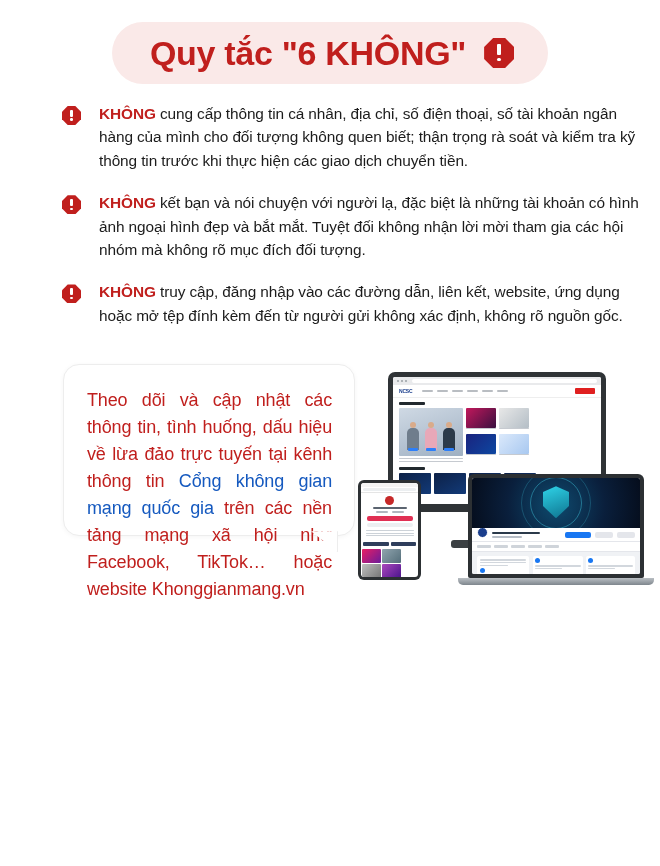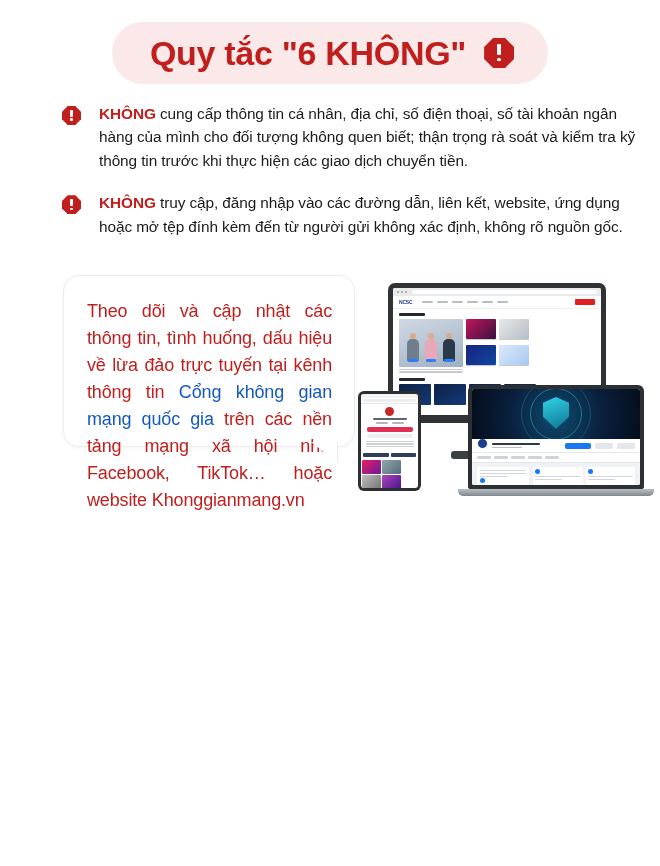--- a/index.html
+++ b/index.html
@@ -405,20 +405,24 @@
     </div>
   </div>
 
   <div class="rules">
 
     <div class="rule">
       <span class="rule-icon octagon small"></span>
       <p class="rule-text"><span class="kh">KHÔNG</span><span> cung cấp thông tin cá nhân, địa chỉ, số điện thoại, số tài khoản ngân hàng của mình cho đối tượng không quen biết; thận trọng rà soát và kiểm tra kỹ thông tin trước khi thực hiện các giao dịch chuyển tiền.</span></p>
     </div>
 
+    <div class="rule">
+      <span class="rule-icon octagon small"></span>
+      <p class="rule-text"><span class="kh">KHÔNG</span><span> kết bạn và nói chuyện với người lạ, đặc biệt là những tài khoản có hình ảnh ngoại hình đẹp và bắt mắt. Tuyệt đối không nhận lời mời tham gia các hội nhóm mà không rõ mục đích đối tượng.</span></p>
+    </div>
 
     <div class="rule">
       <span class="rule-icon octagon small"></span>
       <p class="rule-text"><span class="kh">KHÔNG</span><span> truy cập, đăng nhập vào các đường dẫn, liên kết, website, ứng dụng hoặc mở tệp đính kèm đến từ người gửi không xác định, không rõ nguồn gốc.</span></p>
     </div>
 
 
 
 
   </div>

